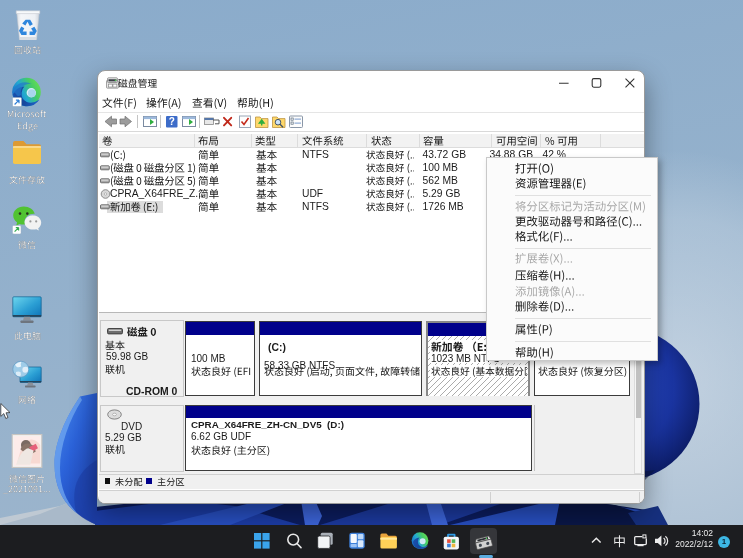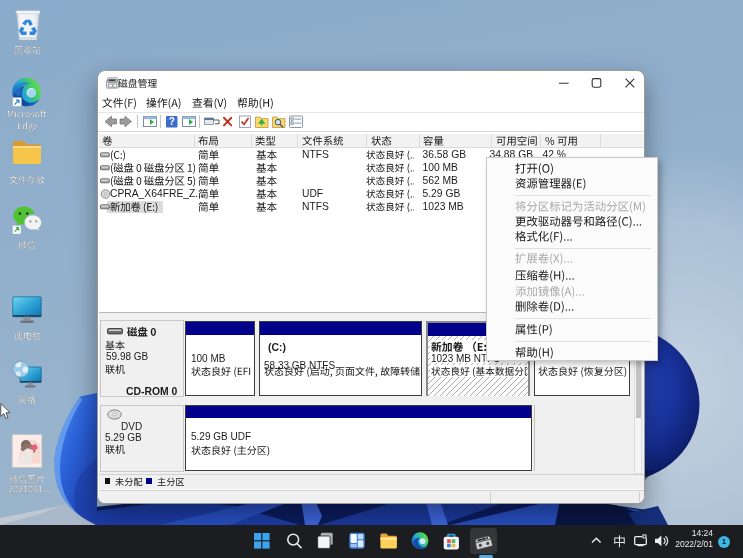--- a/index.html
+++ b/index.html
@@ -575,21 +575,21 @@
         <use href="#g57" x="0.0"></use>
         <use href="#g58" x="1000.0"></use>
         <use href="#g73" x="2000.0"></use>
         <use href="#g74" x="3000.0"></use>
         <use href="#g38" x="4240.0"></use>
         <use href="#g33" x="4578.0"></use>
         <use href="#g33" x="4856.0"></use>
         <use href="#g33" x="5134.0"></use>
       </g>
     </svg>
-    <div class="lt" style="left:324.5px;top:78.0px;font:10.3px 'Liberation Sans';color:#1b1b1b">36.58 GB</div>
+    <div class="lt" style="left:324.5px;top:78.0px;font:10.3px 'Liberation Sans';color:#1b1b1b">43.72 GB</div>
     <div class="lt" style="left:391.5px;top:78.0px;font:10.3px 'Liberation Sans';color:#1b1b1b">34.88 GB</div>
     <div class="lt" style="left:444.5px;top:78.0px;font:10.3px 'Liberation Sans';color:#1b1b1b">42 %</div>
     <svg style="position:absolute;left:1.5px;top:92.9px" width="10" height="8" viewBox="0 0 10 8">
       <rect x="0.5" y="1.8" width="8.8" height="4" rx="0.8" fill="#aaa" stroke="#555" stroke-width="0.8"></rect>
       <rect x="1.3" y="2.6" width="7.2" height="1" fill="#e4e4e4"></rect>
     </svg>
     <svg style="position:absolute;left:12.0px;top:88.9px;overflow:hidden;" width="86.9" height="16">
       <g transform="translate(0,11.74) scale(0.0104,-0.0104)" fill="#1b1b1b">
         <use href="#g38" x="0.0"></use>
         <use href="#g34" x="318.8"></use>
@@ -735,21 +735,21 @@
         <use href="#g57" x="0.0"></use>
         <use href="#g58" x="1000.0"></use>
         <use href="#g73" x="2000.0"></use>
         <use href="#g74" x="3000.0"></use>
         <use href="#g38" x="4240.0"></use>
         <use href="#g33" x="4578.0"></use>
         <use href="#g33" x="4856.0"></use>
         <use href="#g33" x="5134.0"></use>
       </g>
     </svg>
-    <div class="lt" style="left:324.5px;top:129.6px;font:10.3px 'Liberation Sans';color:#1b1b1b">1023 MB</div>
+    <div class="lt" style="left:324.5px;top:129.6px;font:10.3px 'Liberation Sans';color:#1b1b1b">1726 MB</div>
     <div style="position:absolute;left:1px;top:241px;width:546px;height:162px;background:#f0f0f0;border-top:1px solid #b8b8b8"></div>
     <div style="position:absolute;left:2px;top:249px;width:84px;height:77px;background:#f0f0f0;border:1px solid #c8c8c8"></div>
     <svg style="position:absolute;left:9px;top:255px" width="16" height="11" viewBox="0 0 16 11">
       <rect x="0.5" y="2.5" width="15" height="5.4" rx="1.2" fill="#6e6e6e" stroke="#3a3a3a" stroke-width="0.9"></rect>
       <rect x="1.8" y="3.6" width="12.4" height="1.3" fill="#dadada"></rect>
     </svg>
     <svg style="position:absolute;left:29.0px;top:253.0px;overflow:hidden;" width="30.4" height="16">
       <g transform="translate(0,11.74) scale(0.0104,-0.0104)" fill="#1b1b1b">
         <use href="#g80" x="0.0"></use>
         <use href="#g81" x="1000.0"></use>
@@ -889,21 +889,22 @@
     <div class="lt" style="left:7.0px;top:361.0px;font:10.0px 'Liberation Sans';color:#1b1b1b">5.29 GB</div>
     <svg style="position:absolute;left:7.0px;top:370.5px;overflow:hidden;" width="21.0" height="15">
       <g transform="translate(0,11.10) scale(0.0100,-0.0100)" fill="#1b1b1b">
         <use href="#g84" x="0.0"></use>
         <use href="#g85" x="1000.0"></use>
       </g>
     </svg>
     <div style="position:absolute;left:87px;top:334px;width:347px;height:66px;background:#fff;border:1px solid #3c3c3c">
       <div style="position:absolute;left:0;top:0;width:100%;height:12px;background:#00008b"></div>
     </div>
-    <div class="lt" style="left:93.0px;top:360.0px;font:10.0px 'Liberation Sans';color:#1b1b1b">5.29 GB UDF</div>
+    <div class="lt" style="left:93.0px;top:348.0px;font:bold 9.8px 'Liberation Sans';color:#1b1b1b">CPRA_X64FRE_ZH-CN_DV5&nbsp;&nbsp;(D:)</div>
+    <div class="lt" style="left:93.0px;top:360.0px;font:10.0px 'Liberation Sans';color:#1b1b1b">6.62 GB UDF</div>
     <svg style="position:absolute;left:93.0px;top:371.5px;overflow:hidden;" width="80.2" height="15">
       <g transform="translate(0,11.10) scale(0.0100,-0.0100)" fill="#1b1b1b">
         <use href="#g57" x="0.0"></use>
         <use href="#g58" x="1000.0"></use>
         <use href="#g73" x="2000.0"></use>
         <use href="#g74" x="3000.0"></use>
         <use href="#g38" x="4240.0"></use>
         <use href="#g107" x="4578.0"></use>
         <use href="#g75" x="5578.0"></use>
         <use href="#g76" x="6578.0"></use>
@@ -1144,20 +1145,20 @@
       <rect x="3.4" y="12.8" width="6.2" height="1.4"></rect>
       <rect x="8.2" y="2.2" width="4.4" height="4.4" fill="#1c1d20" stroke="none"></rect>
       <rect x="8.9" y="2.9" width="3" height="3" fill="none" stroke="#ececec" stroke-width="1"></rect>
     </g>
 <g transform="translate(66,0)" fill="#ececec">
       <path d="M1 6.8 L3.8 6.8 L7.4 3.6 L7.4 14.2 L3.8 11 L1 11 Z"></path>
       <path d="M9.6 6 a3.6 3.6 0 0 1 0 5.8 M11.4 4.2 a6 6 0 0 1 0 9.4" fill="none" stroke="#ececec" stroke-width="1.2"></path>
     </g>
 </svg>
 <div class="tray" style="right:30px;top:528px;text-align:right">
-    <div>14:24</div>
-    <div>2022/2/01</div>
+    <div>14:02</div>
+    <div>2022/2/12</div>
   </div>
 <div style="position:absolute;left:718px;top:536px;width:12px;height:12px;border-radius:50%;background:#3db7e4;color:#0c2030;font:bold 8px 'Liberation Sans';text-align:center;line-height:12px">1</div>
 <svg style="position:absolute;left:613.0px;top:531.5px;overflow:hidden;" width="14.0" height="19">
     <g transform="translate(0,14.18) scale(0.0130,-0.0130)" fill="#ececec">
       <use href="#g145" x="0.0"></use>
     </g>
   </svg>
 </body></html>

